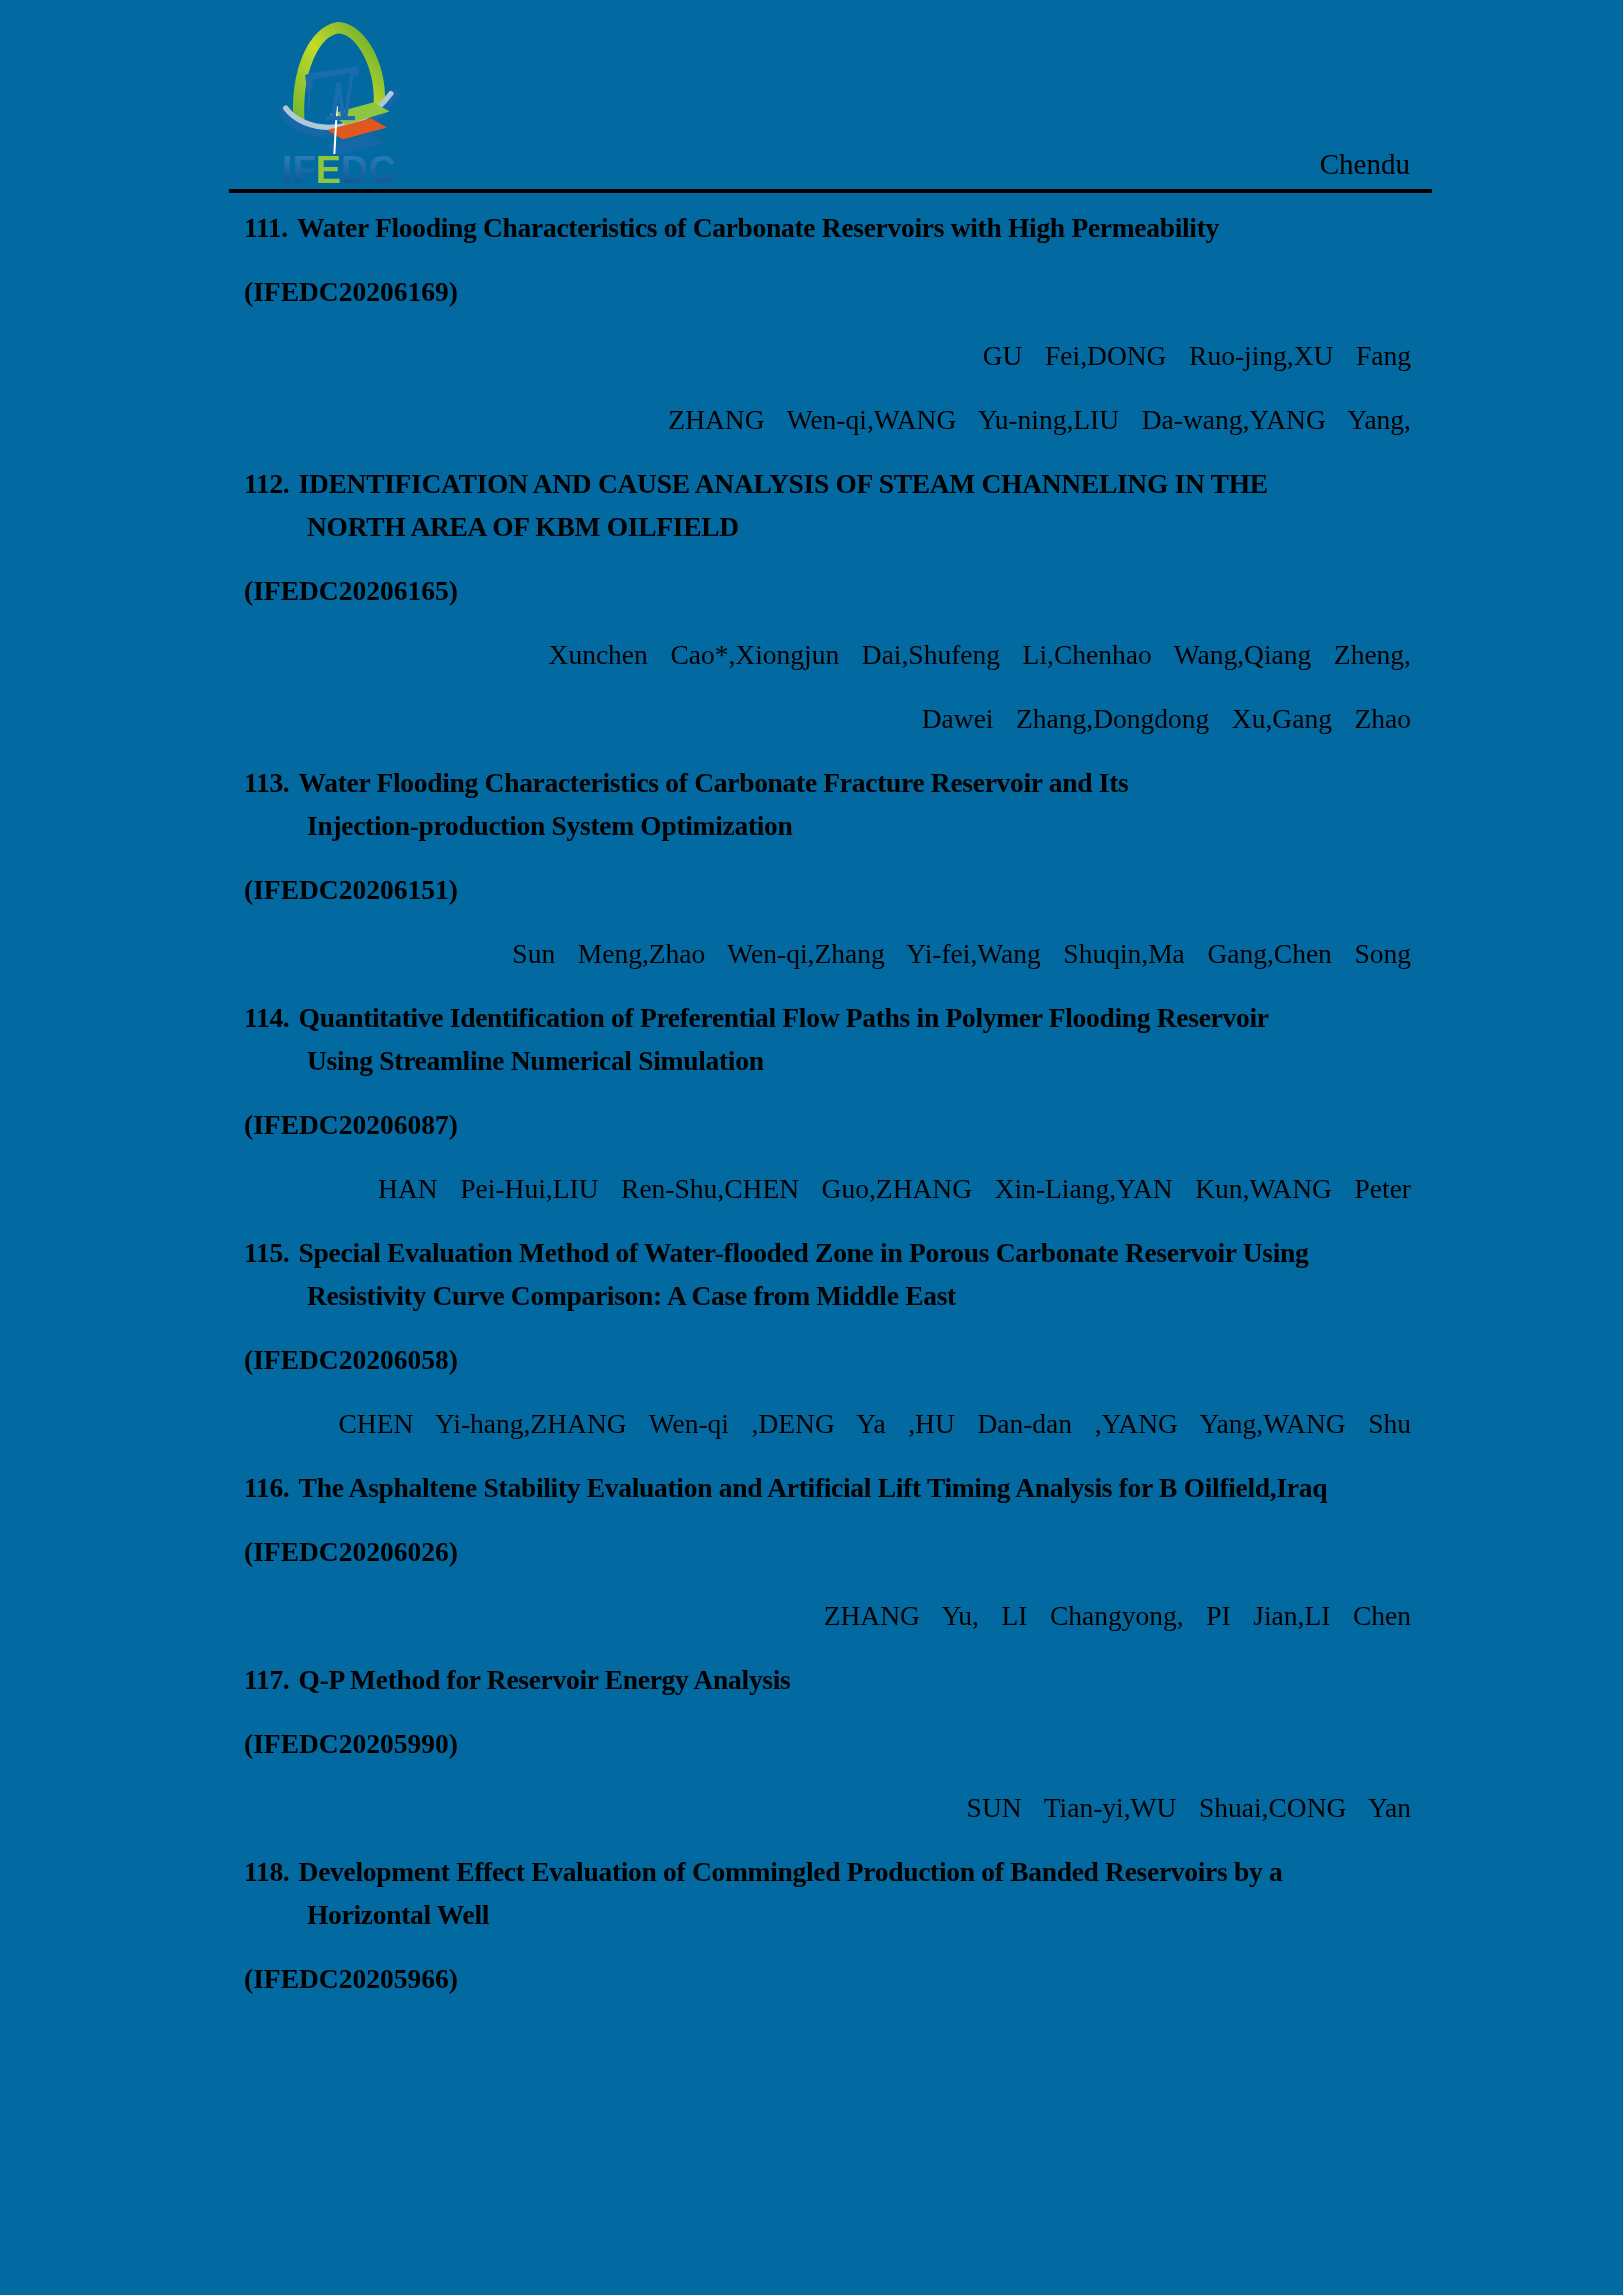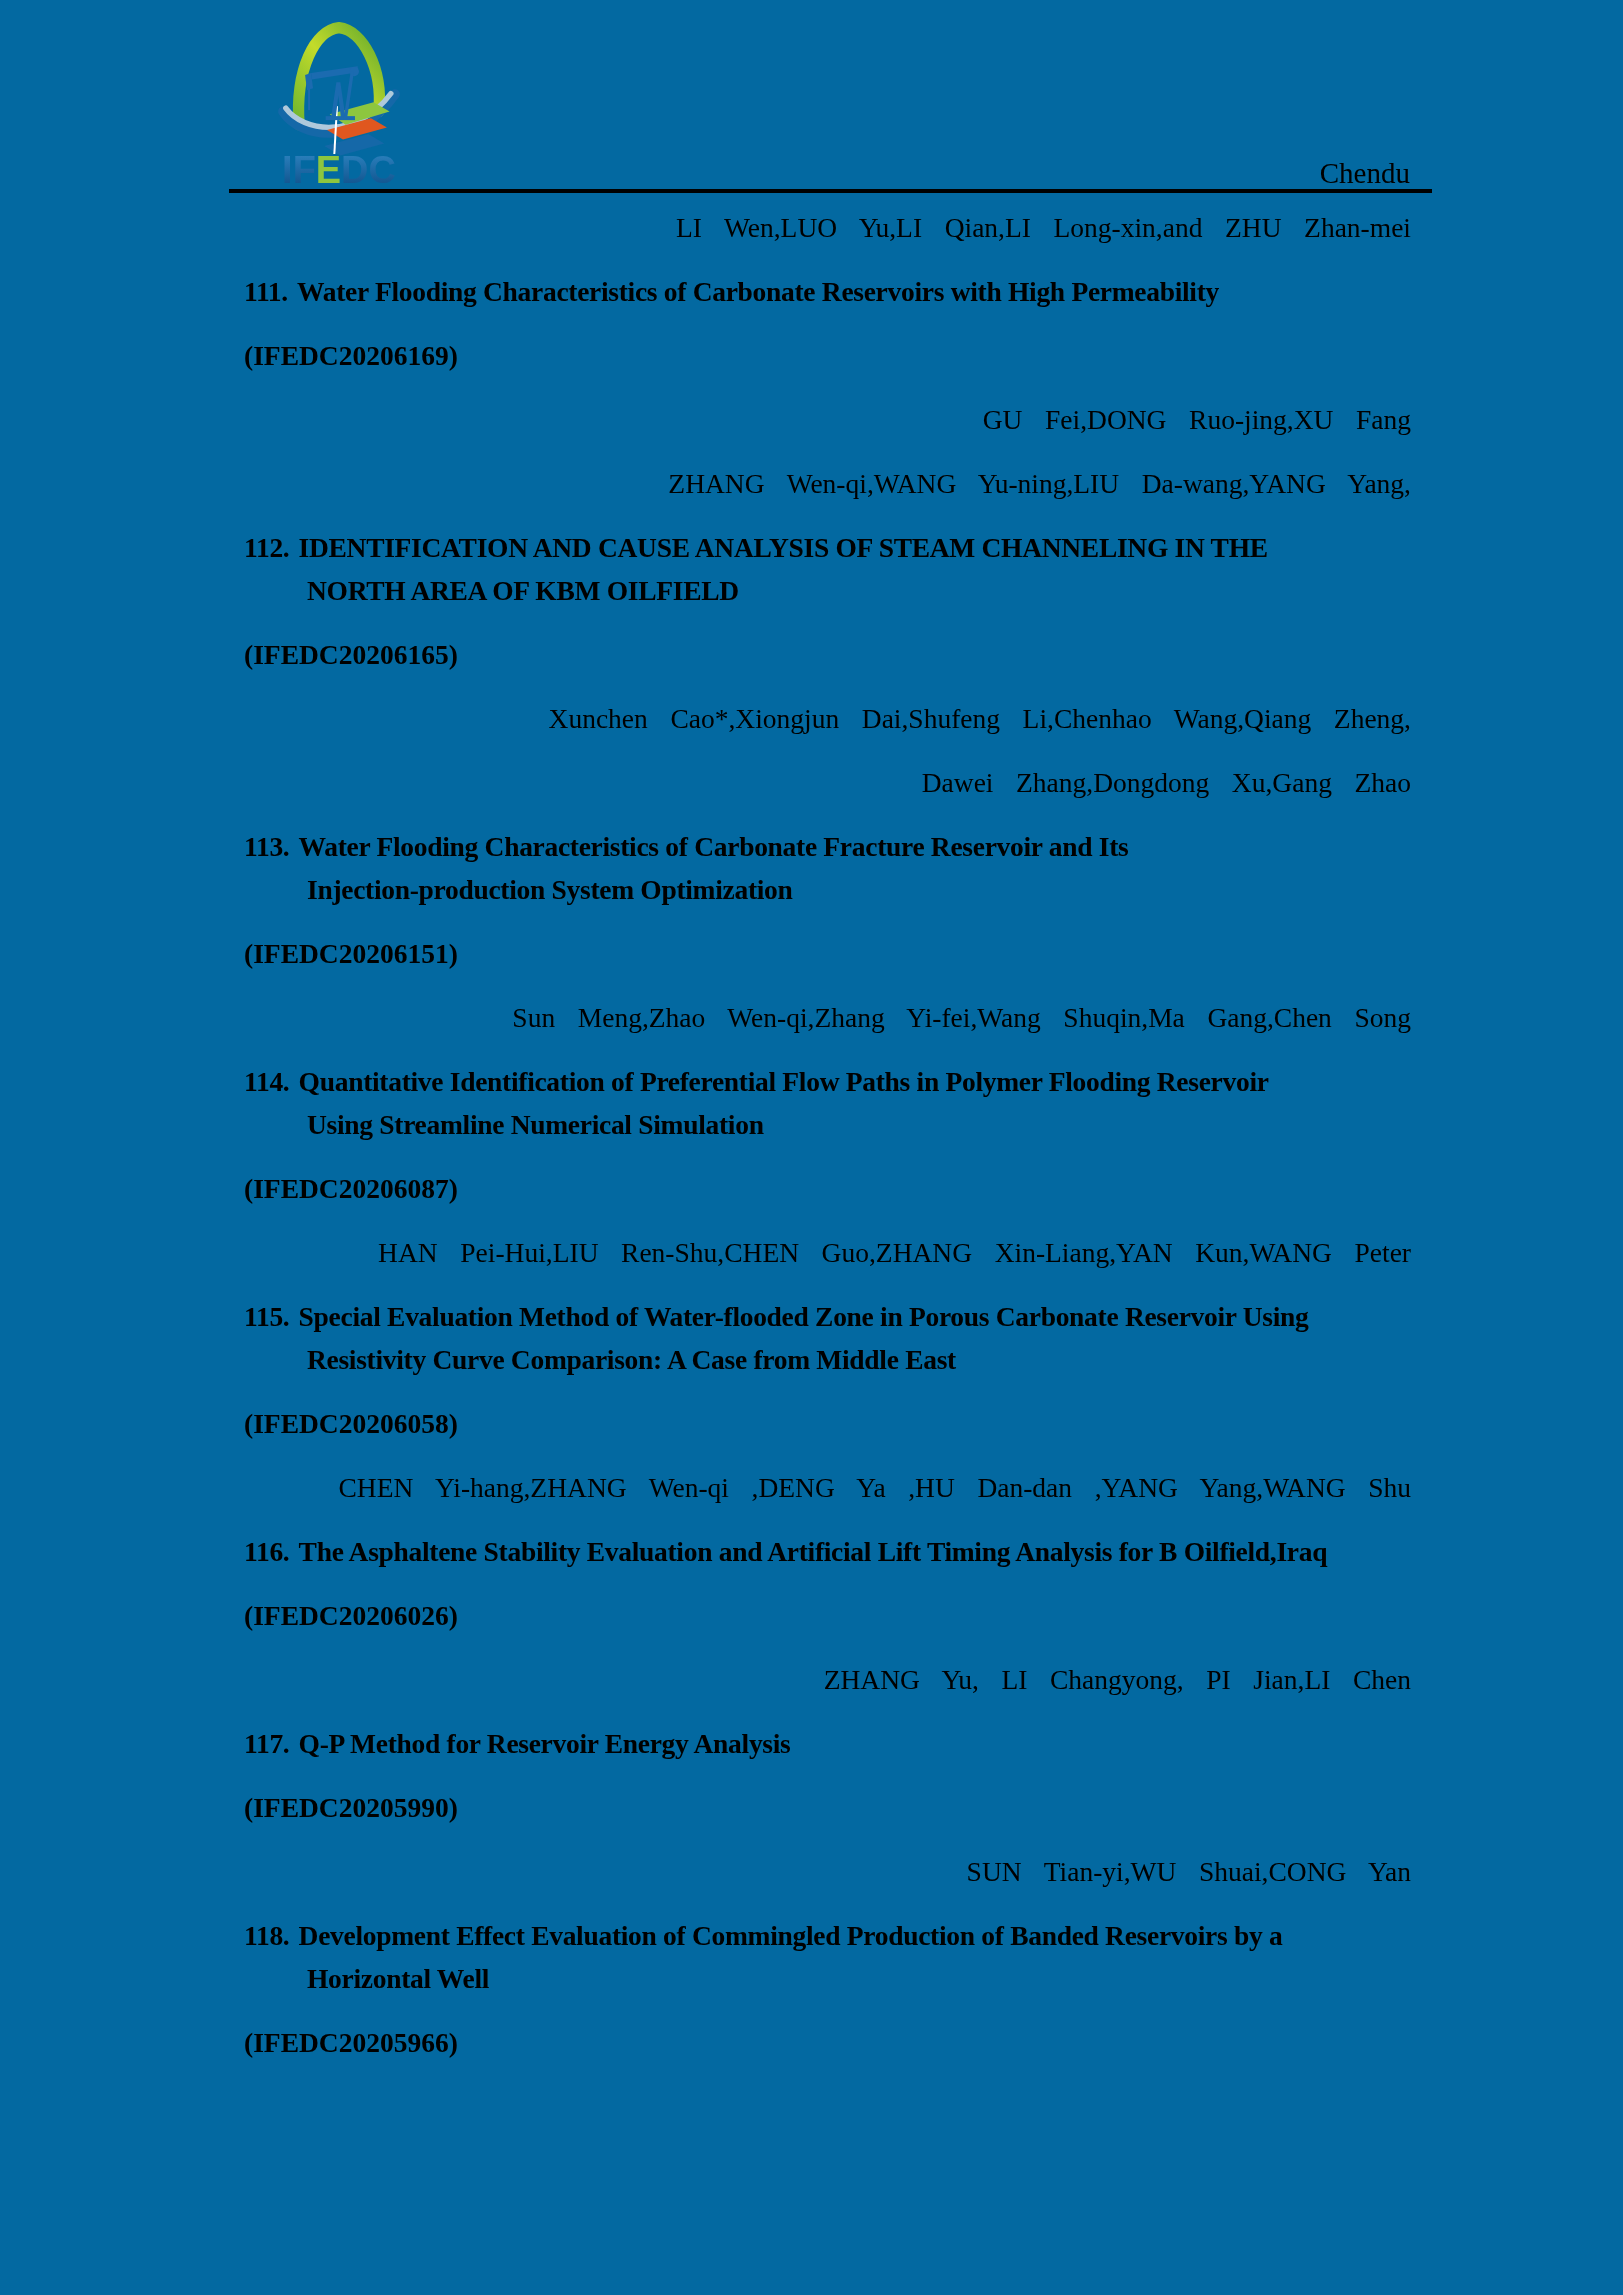--- a/index.html
+++ b/index.html
@@ -14,21 +14,21 @@
   }
   .logo-svg {
     position: absolute;
     left: 272px;
     top: 13px;
     width: 134px;
     height: 173px;
   }
   .running-head {
     position: absolute;
-    top: 158px;
+    top: 149px;
     right: 213px;
     font-size: 29px;
     line-height: 1.1;
     color: #000;
   }
   .header-rule {
     position: absolute;
     left: 229px;
     top: 189px;
     width: 1203px;
@@ -104,21 +104,20 @@
 
     <text x="100" y="256" text-anchor="middle" font-family="Liberation Sans, sans-serif" font-weight="bold" font-size="57" fill="url(#gBlue)"><tspan>IF</tspan><tspan fill="#8DC63F">E</tspan><tspan>DC</tspan></text>
   </svg>
 
   <div class="running-head">Chendu</div>
 
   <div class="header-rule"></div>
 
   <div class="content">
 
-    <p class="authors">LI Wen,LUO Yu,LI Qian,LI Long-xin,and ZHU Zhan-mei</p>
 
     <p class="title"><span class="num">111.</span><span>Water Flooding Characteristics of Carbonate Reservoirs with High Permeability</span><span class="line2"></span></p>
     <p class="paper-id">(IFEDC20206169)</p>
     <p class="authors">GU Fei,DONG Ruo-jing,XU Fang</p>
     <p class="authors">ZHANG Wen-qi,WANG Yu-ning,LIU Da-wang,YANG Yang,</p>
 
     <p class="title"><span class="num">112.</span><span>IDENTIFICATION AND CAUSE ANALYSIS OF STEAM CHANNELING IN THE</span><span class="line2">NORTH AREA OF KBM OILFIELD</span></p>
     <p class="paper-id">(IFEDC20206165)</p>
     <p class="authors">Xunchen Cao*,Xiongjun Dai,Shufeng Li,Chenhao Wang,Qiang Zheng,</p>
     <p class="authors">Dawei Zhang,Dongdong Xu,Gang Zhao</p>

